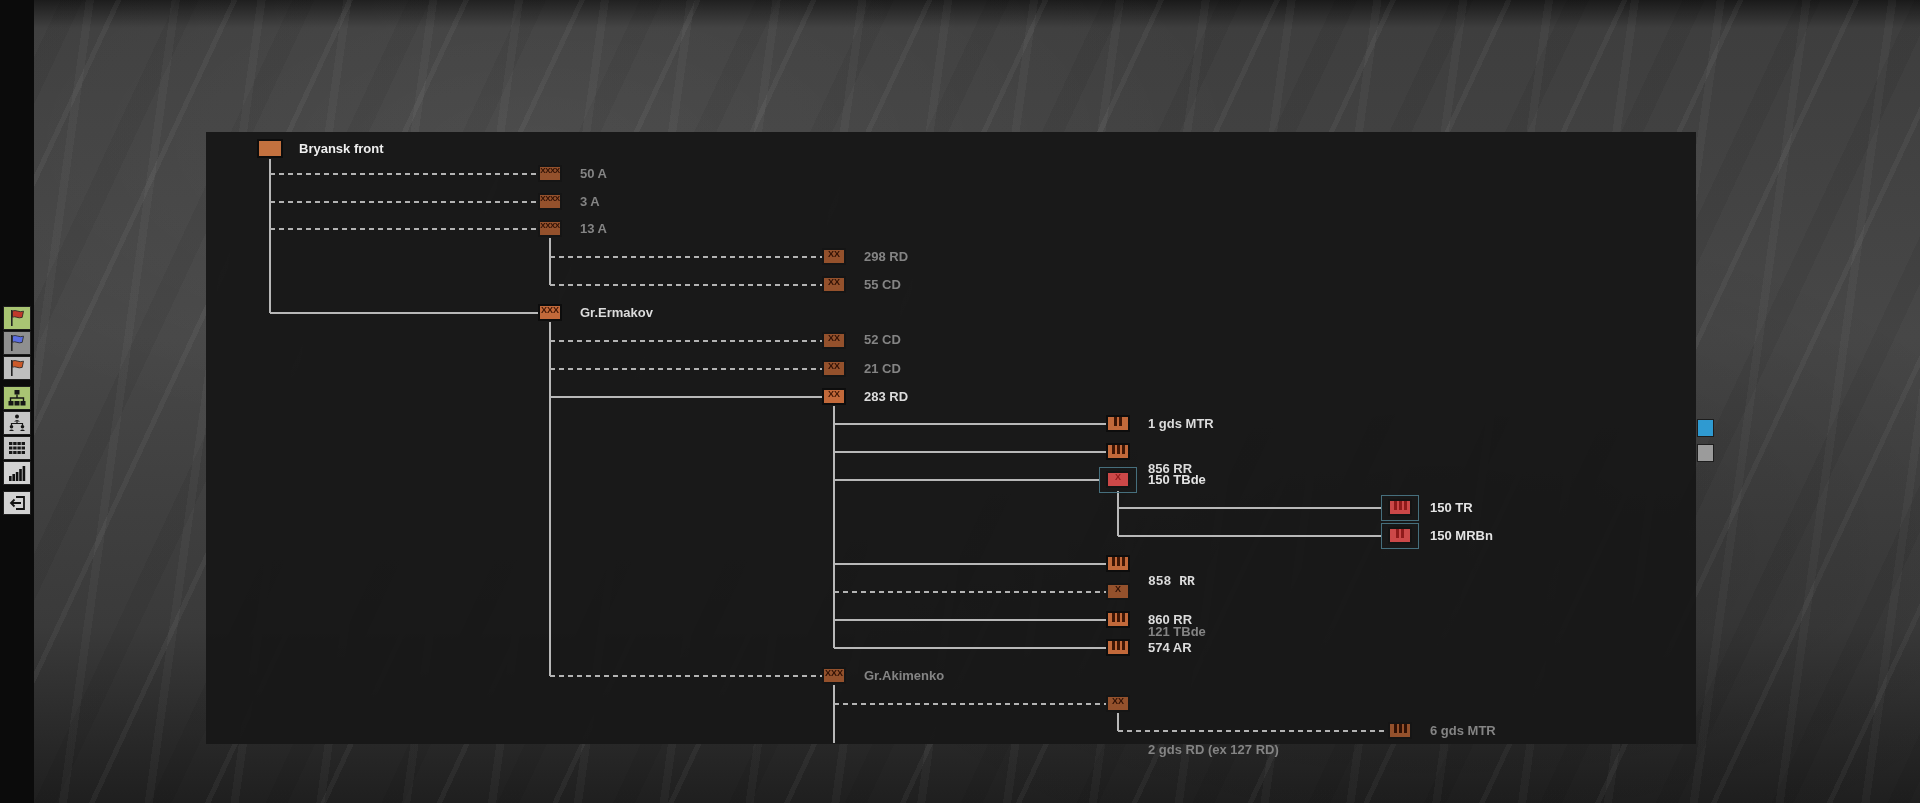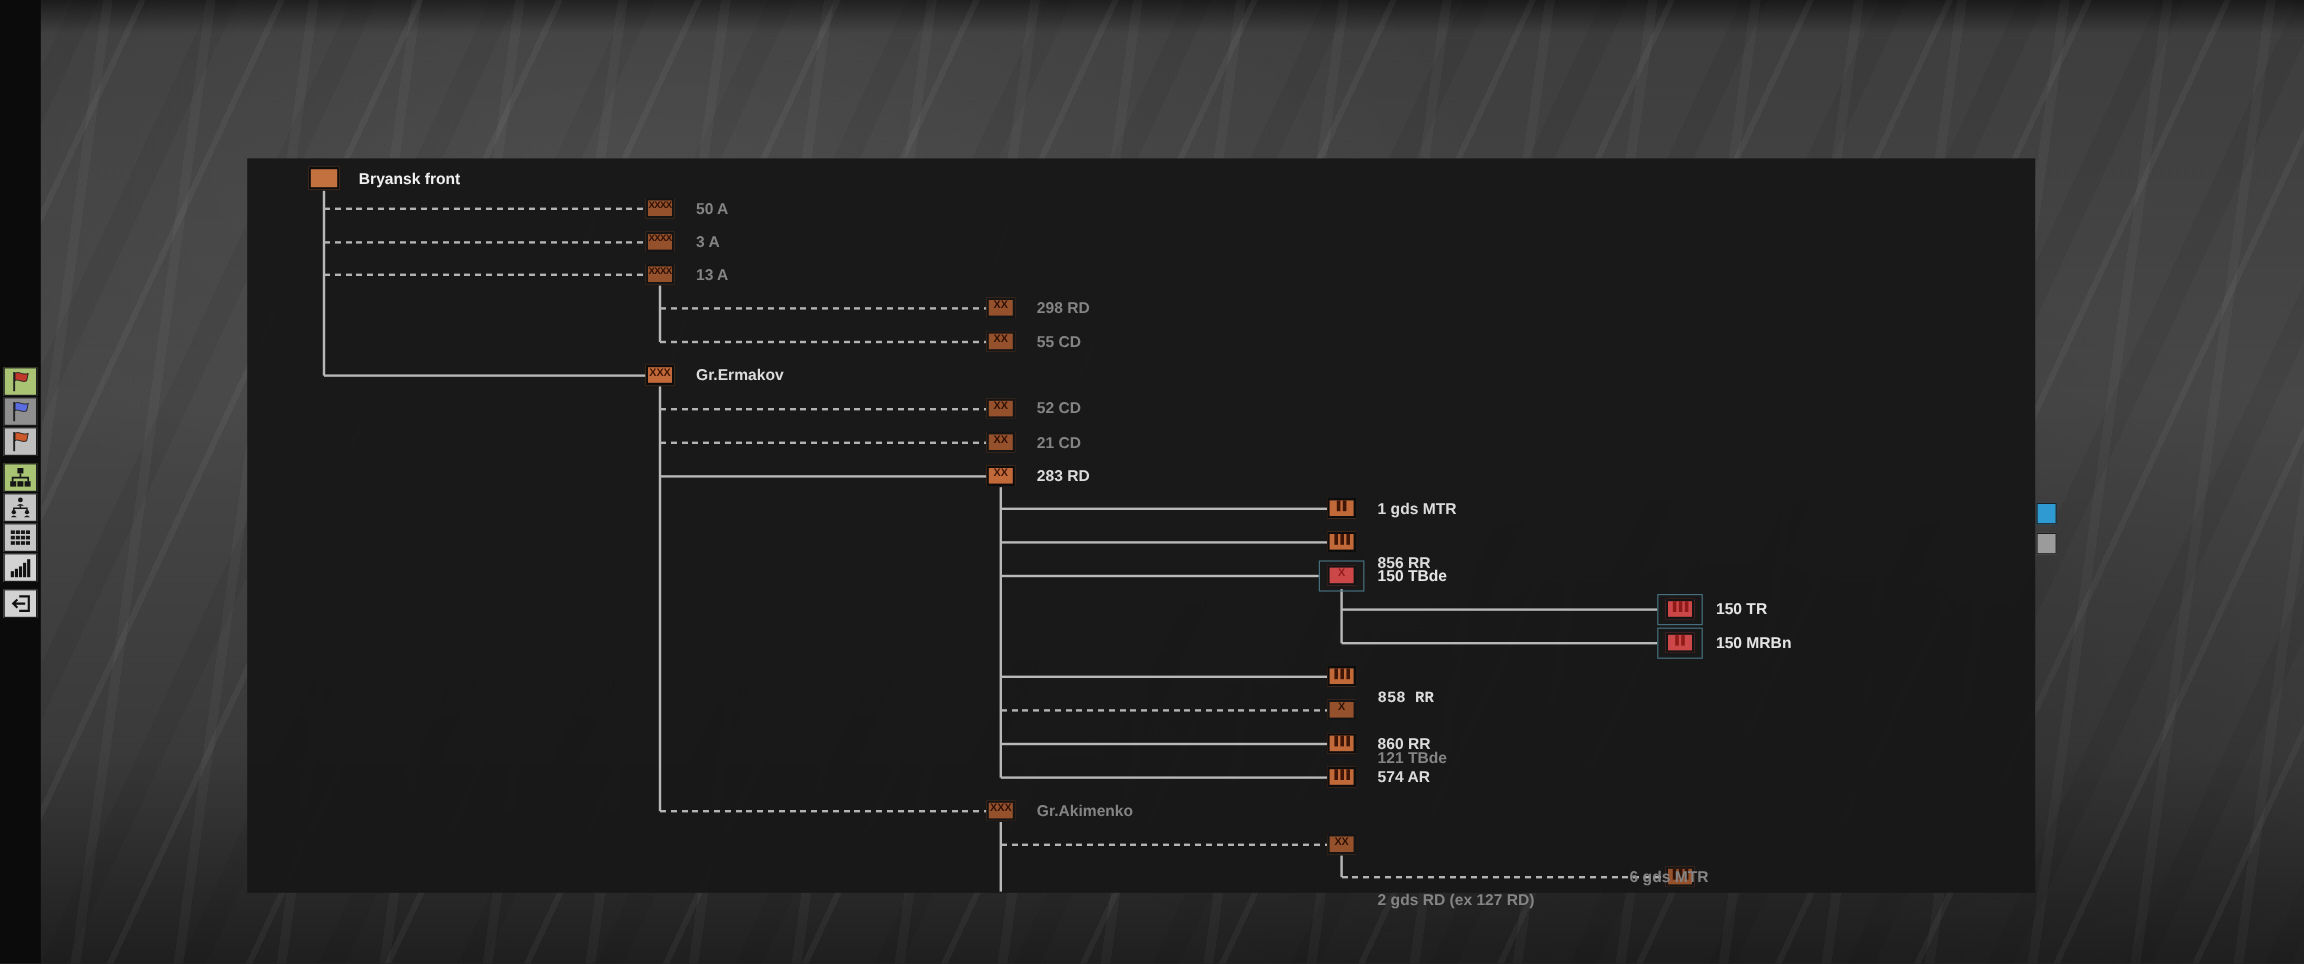--- a/index.html
+++ b/index.html
@@ -318,20 +318,20 @@
         <div class="ulabel dim" style="left: 1148px; top: 696px; margin-top: 46px;">2 gds RD (ex 127 RD)</div>
       </div>
       <div class="node">
         <div class="ubox dim" style="left: 1388px; top: 722px;">
           <div class="bars">
             <div class="bar"></div>
             <div class="bar"></div>
             <div class="bar"></div>
           </div>
         </div>
-        <div class="ulabel dim" style="left: 1358px; top: 723px;">6 gds MTR</div>
+        <div class="ulabel dim" style="left: 1430px; top: 723px;">6 gds MTR</div>
       </div>
     </div>
 
   <div class="pbtn" style="left: 1697px; top: 419px; background: rgb(47, 154, 209);"></div>
   <div class="pbtn" style="left: 1697px; top: 444px; background: rgb(155, 155, 155);"></div>
 
 </div>
 
 </body></html>

